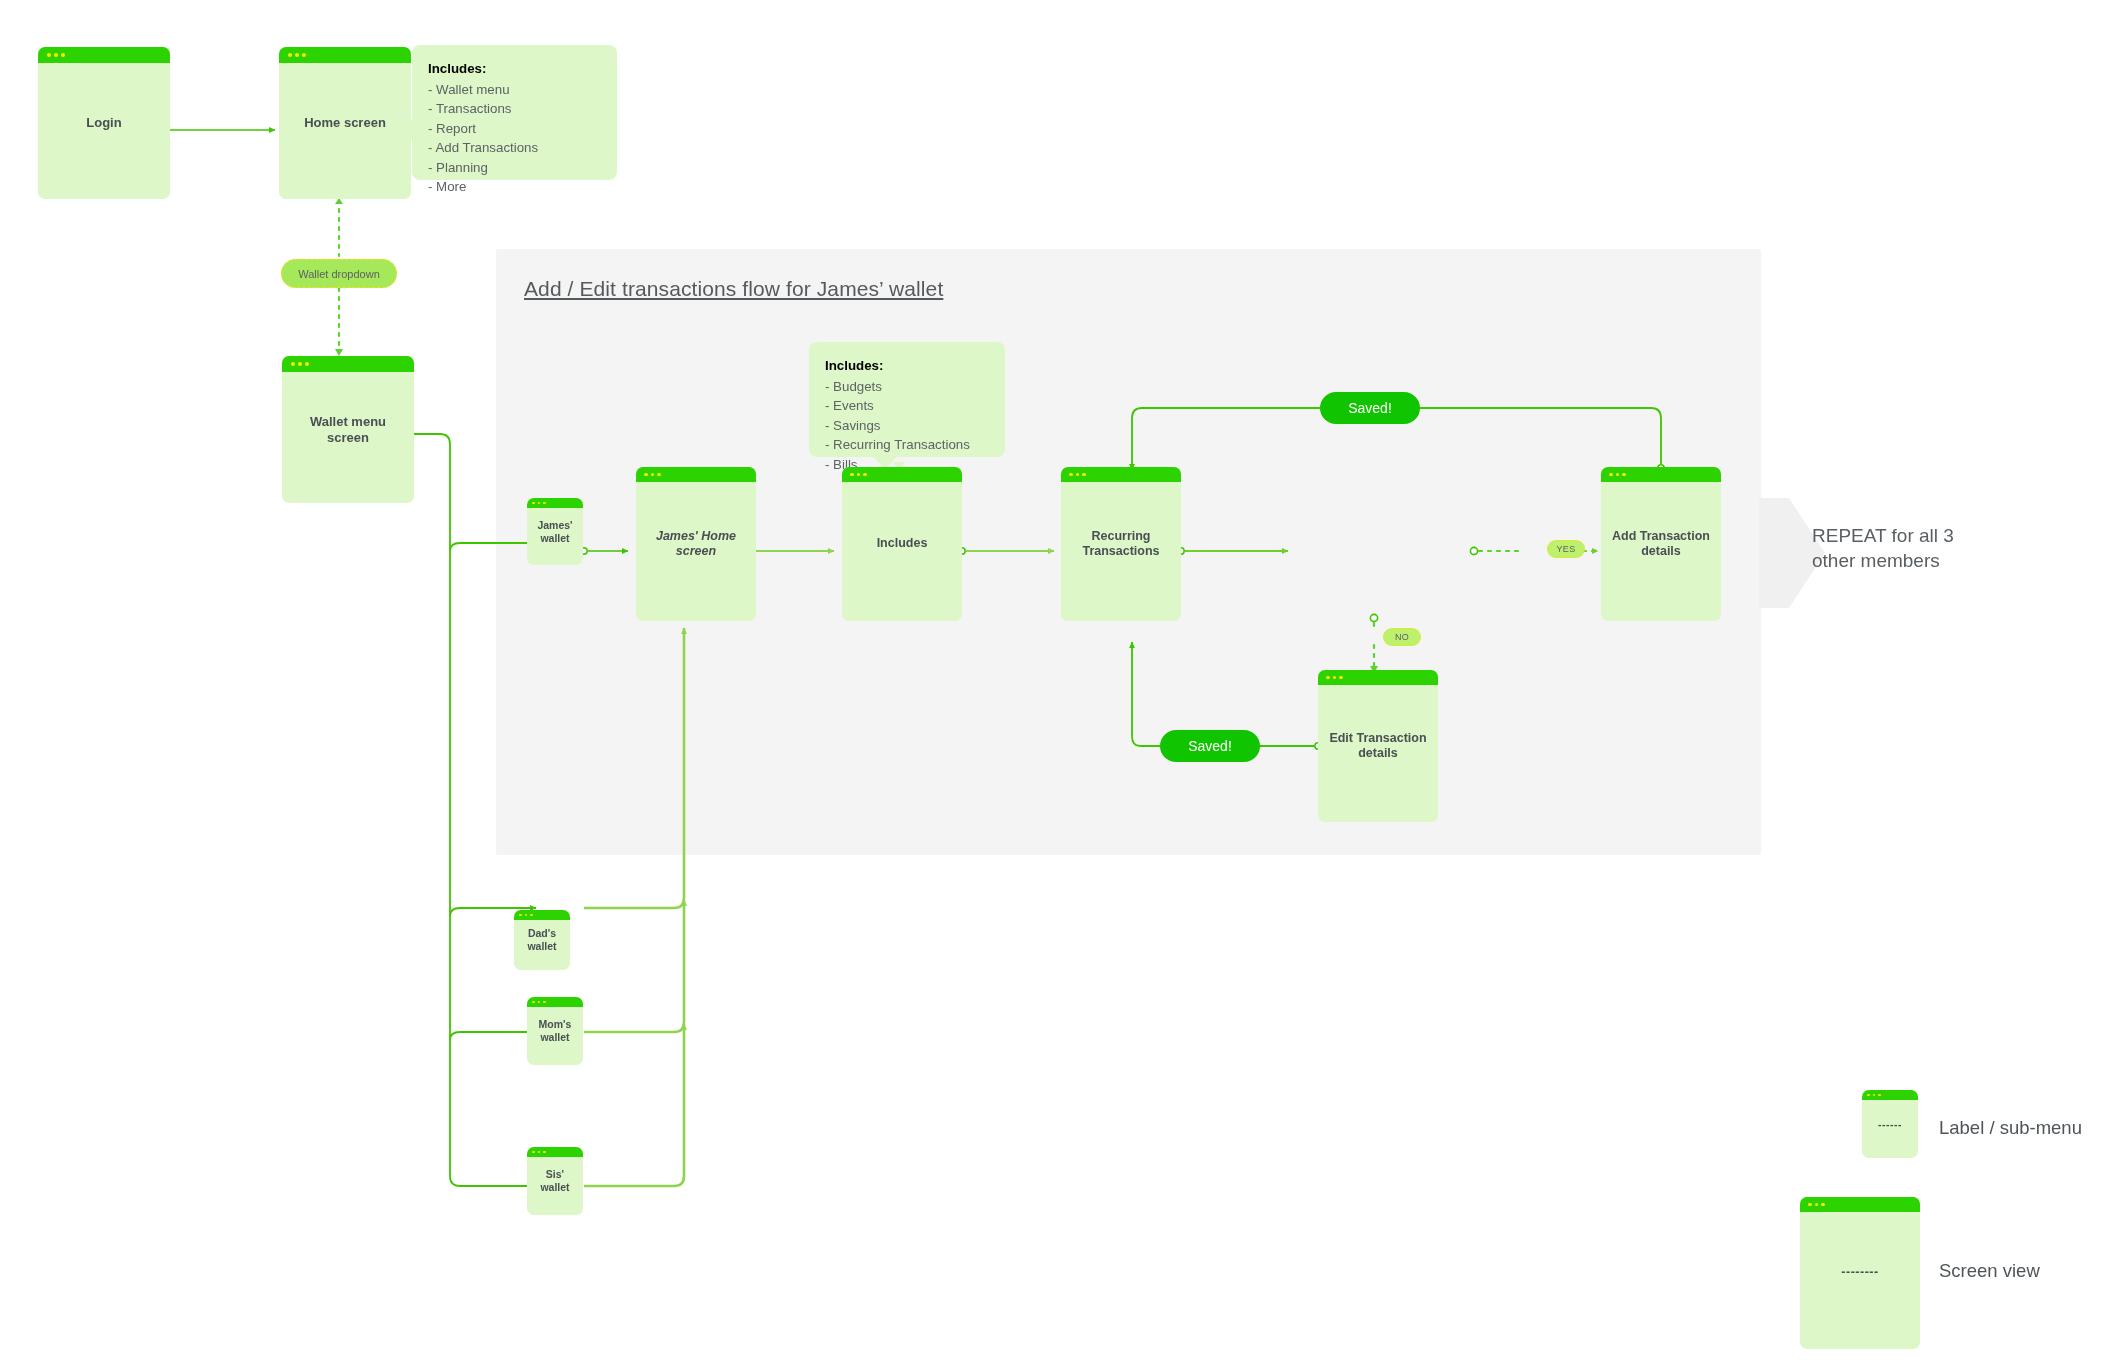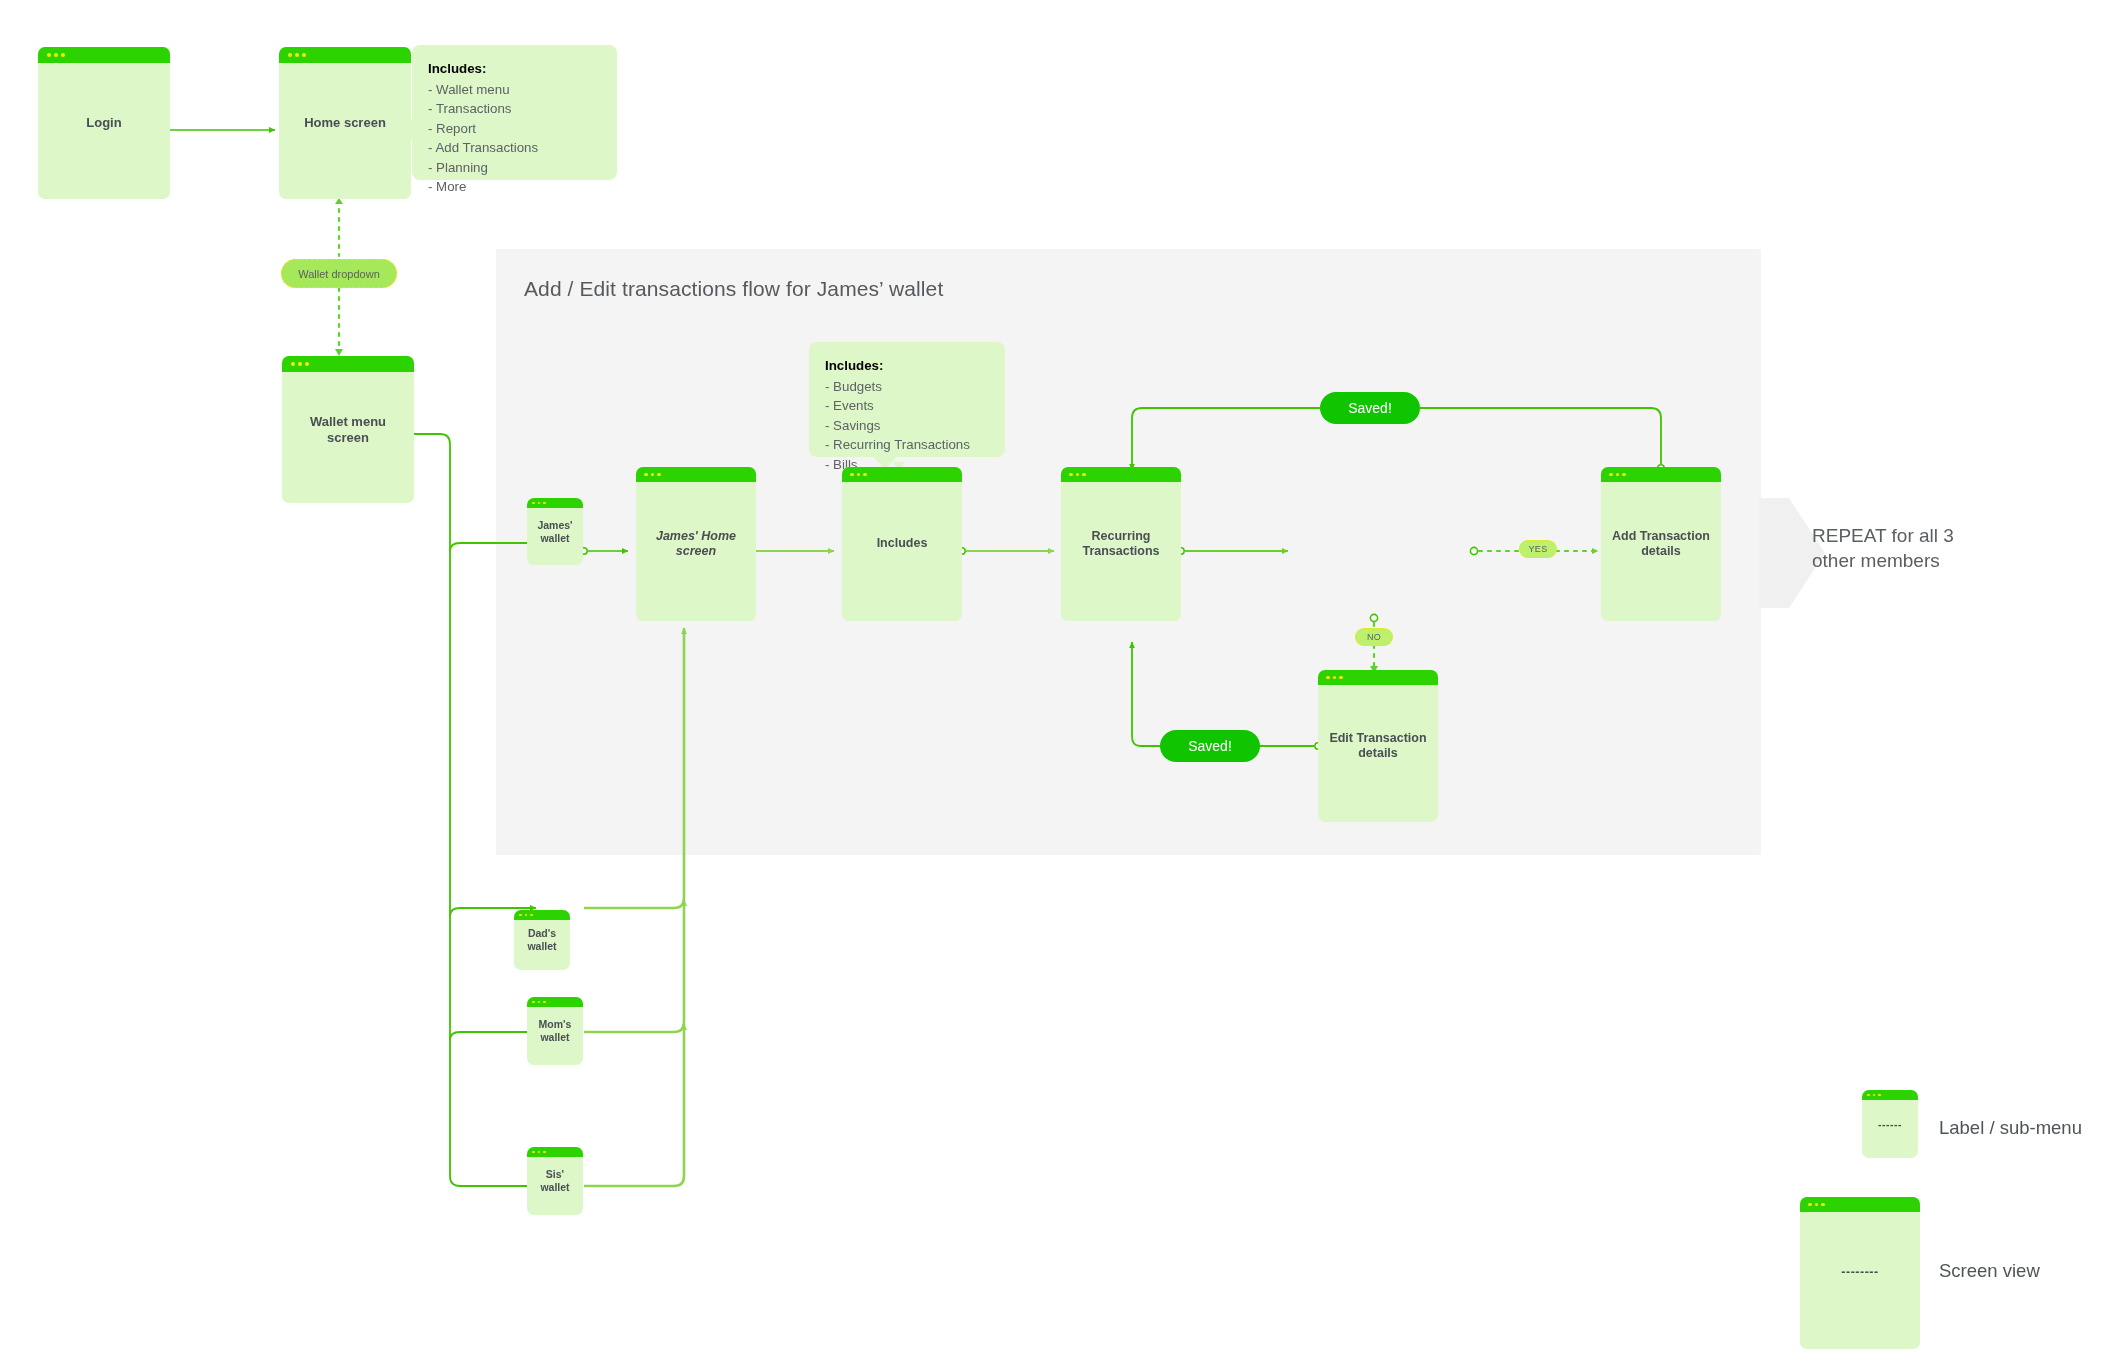--- a/index.html
+++ b/index.html
@@ -21,20 +21,21 @@
     position: absolute;
     background: #f4f4f4;
     border-radius: 2px;
   }
   .flow-panel-title {
     position: absolute;
     font-size: 21px;
     color: #555a5e;
     letter-spacing: 0.1px;
     white-space: nowrap;
+    text-decoration: underline;
   }
   
   .screen {
     position: absolute;
     background: #ddf7c8;
     border-radius: 7px;
     box-sizing: border-box;
     display: flex;
     align-items: center;
     justify-content: center;
@@ -124,20 +125,21 @@
     background: #10c400;
     color: #ffffff;
     font-size: 14px;
   }
   .pill-yesno {
     background: #bdf06d;
     border: 1px dashed #f3e600;
     color: #5c6163;
     font-size: 9px;
     letter-spacing: 0.3px;
+    margin-left: 28px;
   }
   
   .callout {
     position: absolute;
     background: #ddf7c8;
     border-radius: 8px;
     box-sizing: border-box;
     padding: 14px 16px;
     color: #5d6265;
     font-size: 13.3px;

